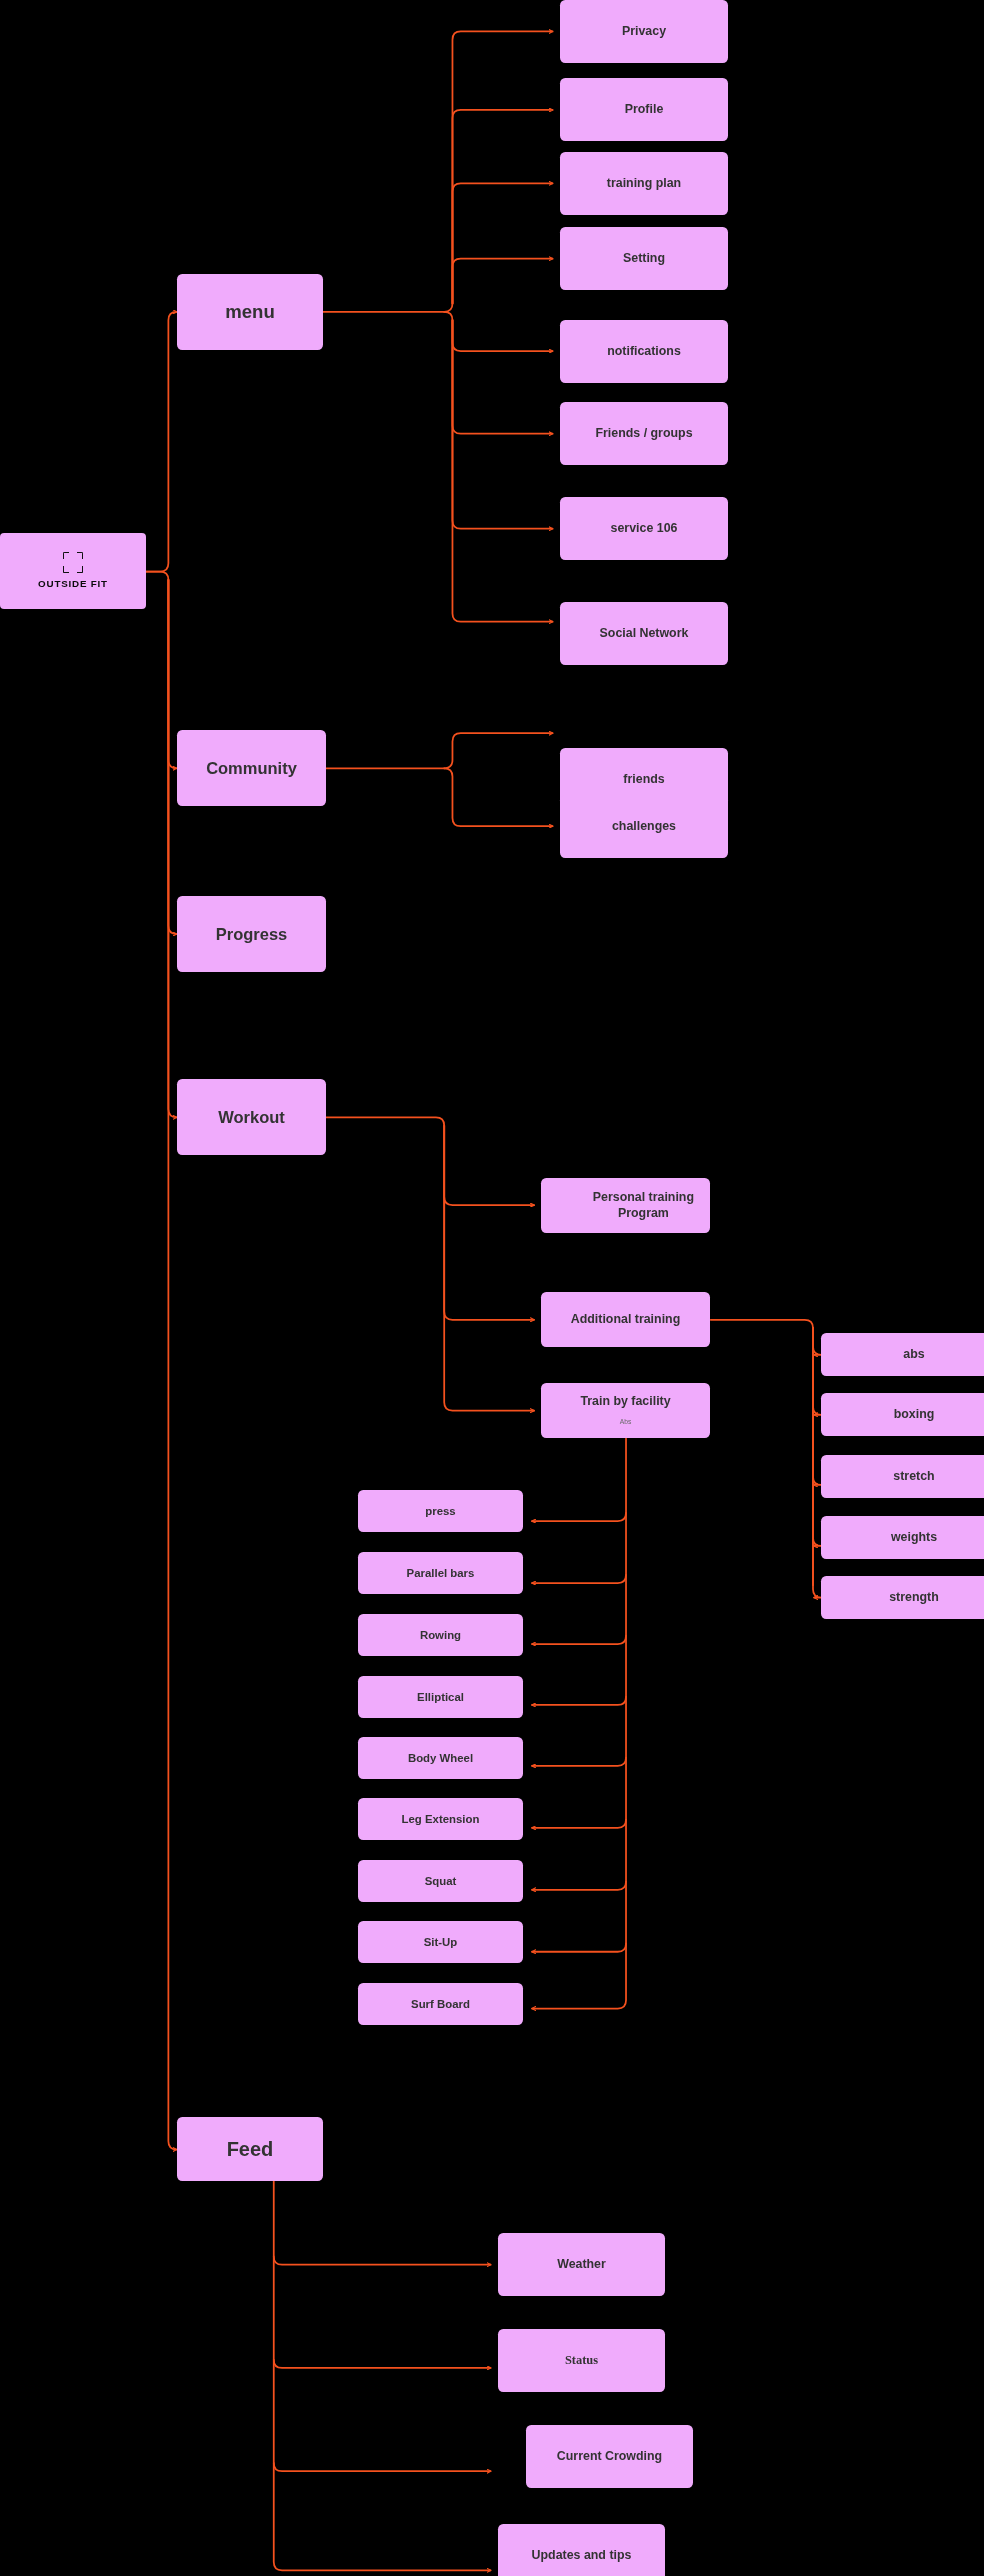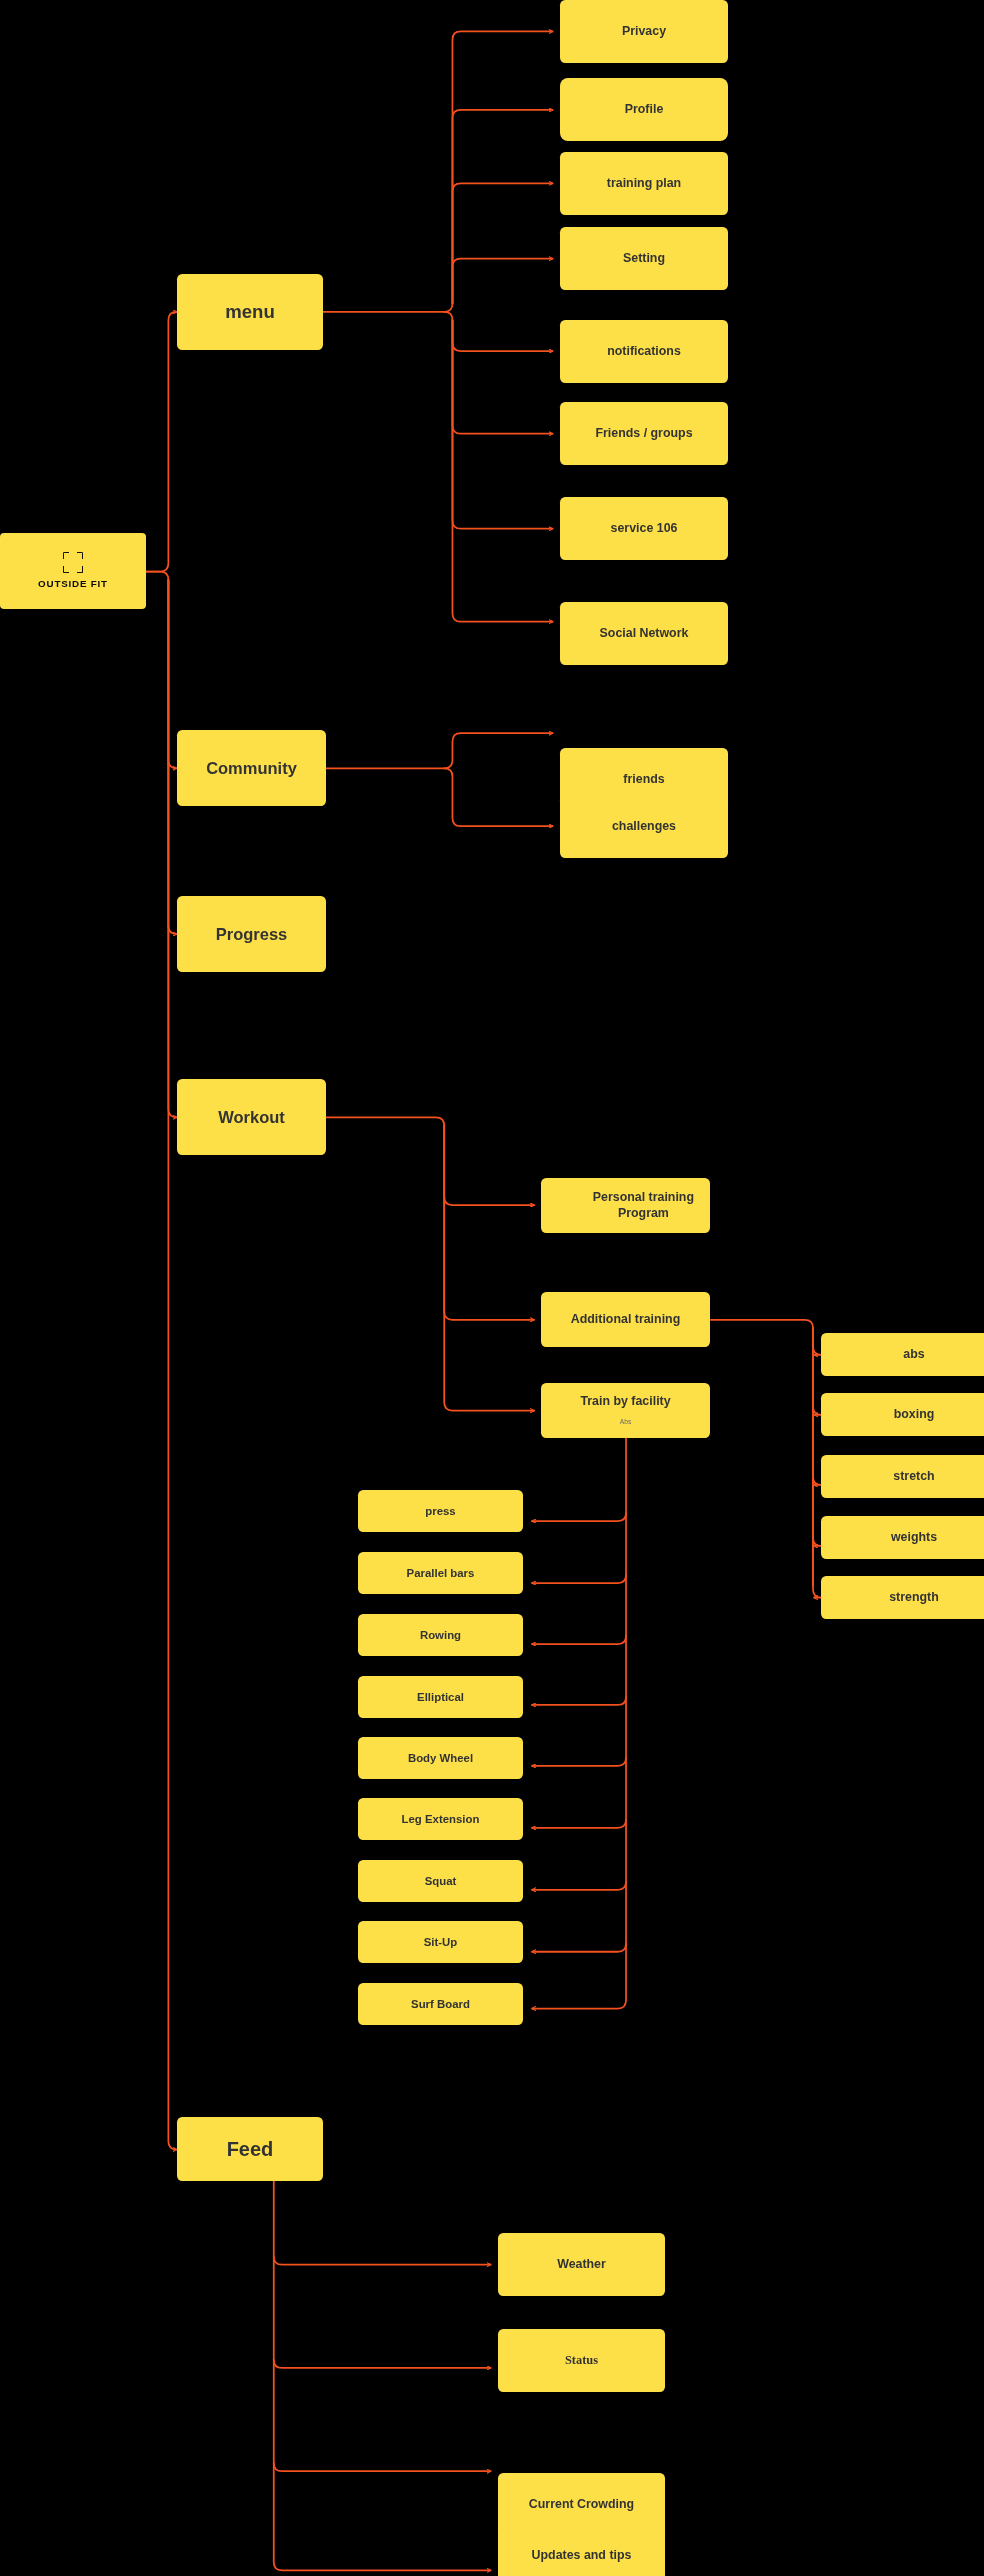--- a/index.html
+++ b/index.html
@@ -19,21 +19,21 @@
   
   #wires {
     position:absolute;
     left:0; top:0;
     width:985px; height:2576px;
     pointer-events:none;
   }
   
   .node {
     position:absolute;
-    background:#fde047;
+    background:#f0abfc;
     border-radius:5.2px;
     display:flex;
     flex-direction:column;
     align-items:center;
     justify-content:center;
     color:#333333;
     text-align:center;
     line-height:1.25;
     padding:2.1px 5.2px;
     z-index:5;
@@ -168,21 +168,21 @@
     <span class="lbl">Workout</span>
   </div>
 
   <div class="node n-l1" style="left:177px; top:2117px; width:146px; height:64px; font-size:20px;">
     <span class="lbl">Feed</span>
   </div>
 
   <div class="node n-l2" style="left:560px; top:0px;">
     <span class="lbl">Privacy</span>
   </div>
-  <div class="node n-l2" style="left:560px; top:78px;border-radius:8px;">
+  <div class="node n-l2" style="left:560px; top:78px;">
     <span class="lbl">Profile</span>
   </div>
   <div class="node n-l2" style="left:560px; top:152px;">
     <span class="lbl">training plan</span>
   </div>
   <div class="node n-l2" style="left:560px; top:227px;">
     <span class="lbl">Setting</span>
   </div>
   <div class="node n-l2" style="left:560px; top:320px;">
     <span class="lbl">notifications</span>
@@ -259,21 +259,21 @@
   <div class="node n-fac" style="left:358px; top:1983px;">
     <span class="lbl">Surf Board</span>
   </div>
 
   <div class="node n-feed" style="left:498px; top:2233px;">
     <span class="lbl">Weather</span>
   </div>
   <div class="node n-feed" style="left:498px; top:2329px;font-family:Liberation Serif, serif;">
     <span class="lbl">Status</span>
   </div>
-  <div class="node n-feed" style="left:498px; top:2425px;margin-top:48px;">
+  <div class="node n-feed" style="left:526px; top:2425px;">
     <span class="lbl">Current Crowding</span>
   </div>
   <div class="node n-feed" style="left:498px; top:2524px;">
     <span class="lbl">Updates and tips</span>
   </div>
 
 </div>
 
 
 </body></html>

